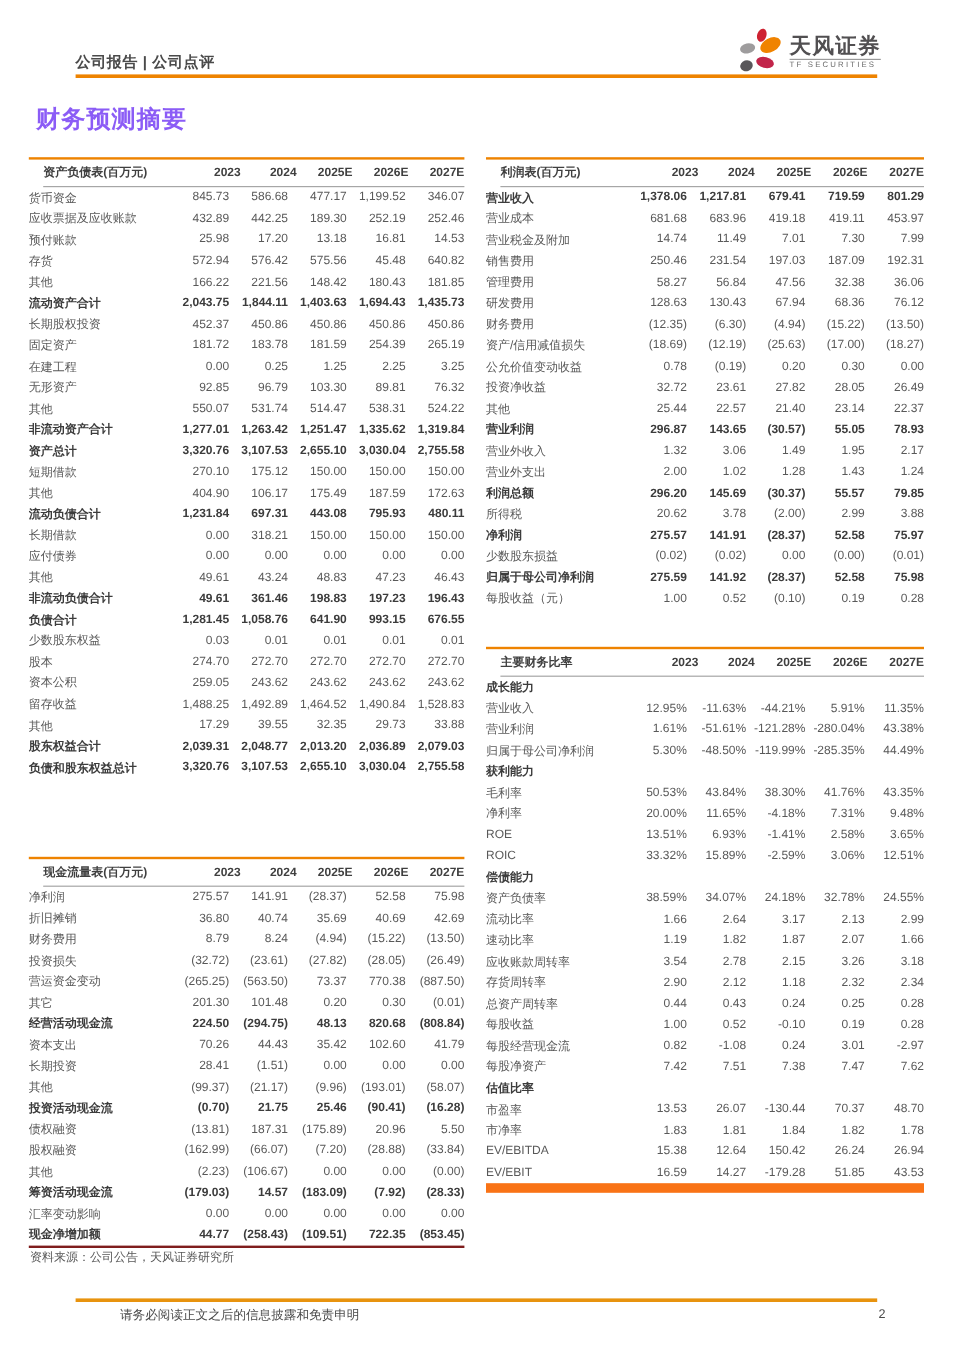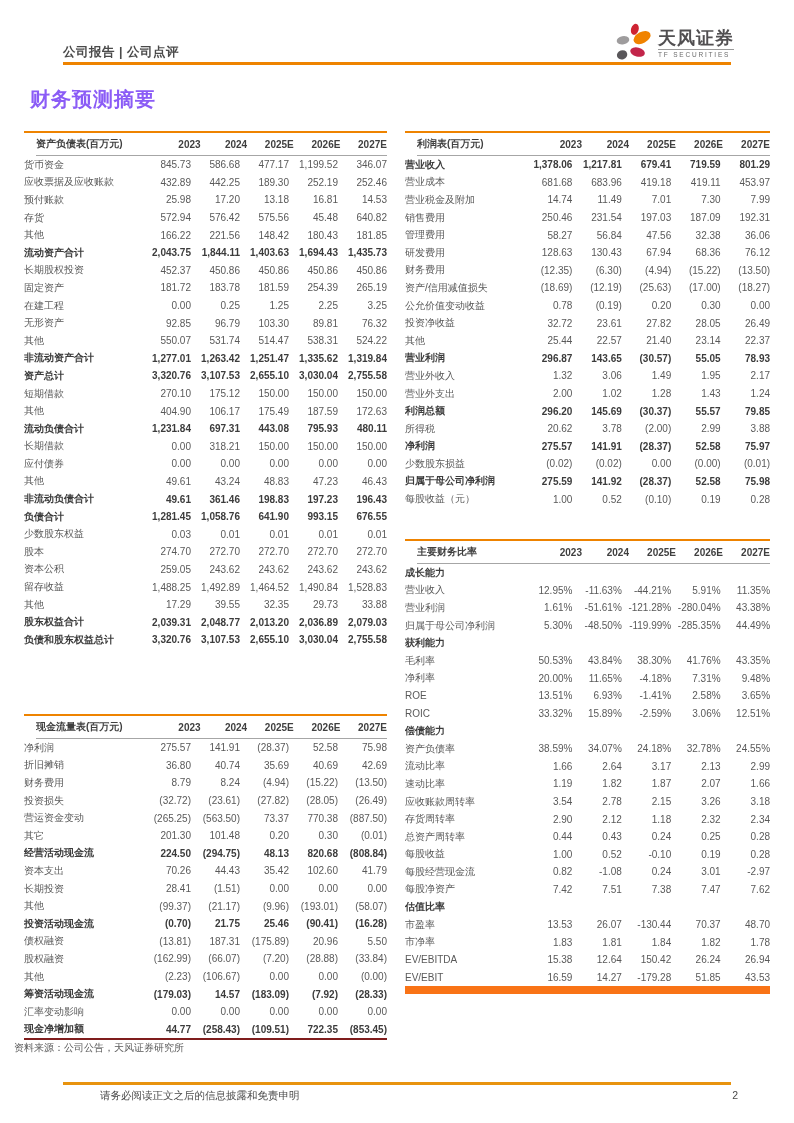--- a/index.html
+++ b/index.html
@@ -19,21 +19,21 @@
   #balance-table{left:24px;top:131px;width:363px;}
   #income-table{left:405px;top:131px;width:365px;}
   #cashflow-table{left:24px;top:714px;width:363px;border-bottom:2px solid #7f1d1d;}
   #ratios-table{left:405px;top:539px;width:365px;border-bottom:8px solid #f97316;}
   .thead{display:flex;align-items:center;height:22px;border-bottom:1px solid #A6A6A6;font-weight:bold;color:#3F3F3F;margin-left:12px;}
   .trow{display:flex;align-items:center;height:17.6px;}
   .tlabel{flex:0 0 118px;text-align:left;white-space:nowrap;overflow:hidden;}
   .tcell{flex:1;text-align:right;white-space:nowrap;}
   .trow.bold,.trow.section{font-weight:bold;color:#3C3C3C;}
   
-  .source-note{position:absolute;left:14px;top:1041px;font-size:10px;color:#595959;}
+  .source-note{position:absolute;left:25px;top:1041px;font-size:10px;color:#595959;}
   .footer-rule{position:absolute;left:63px;top:1082px;width:668px;height:2.5px;background:#E8930E;}
   .footer-text{position:absolute;left:100px;top:1089px;font-size:10.5px;color:#4A4A4A;}
   .page-number{position:absolute;right:56px;top:1089px;font-size:10.5px;color:#4A4A4A;}
 </style>
 </head>
 <body>
 
 <div class="page">
 
   <div class="breadcrumb">公司报告 | 公司点评</div>

